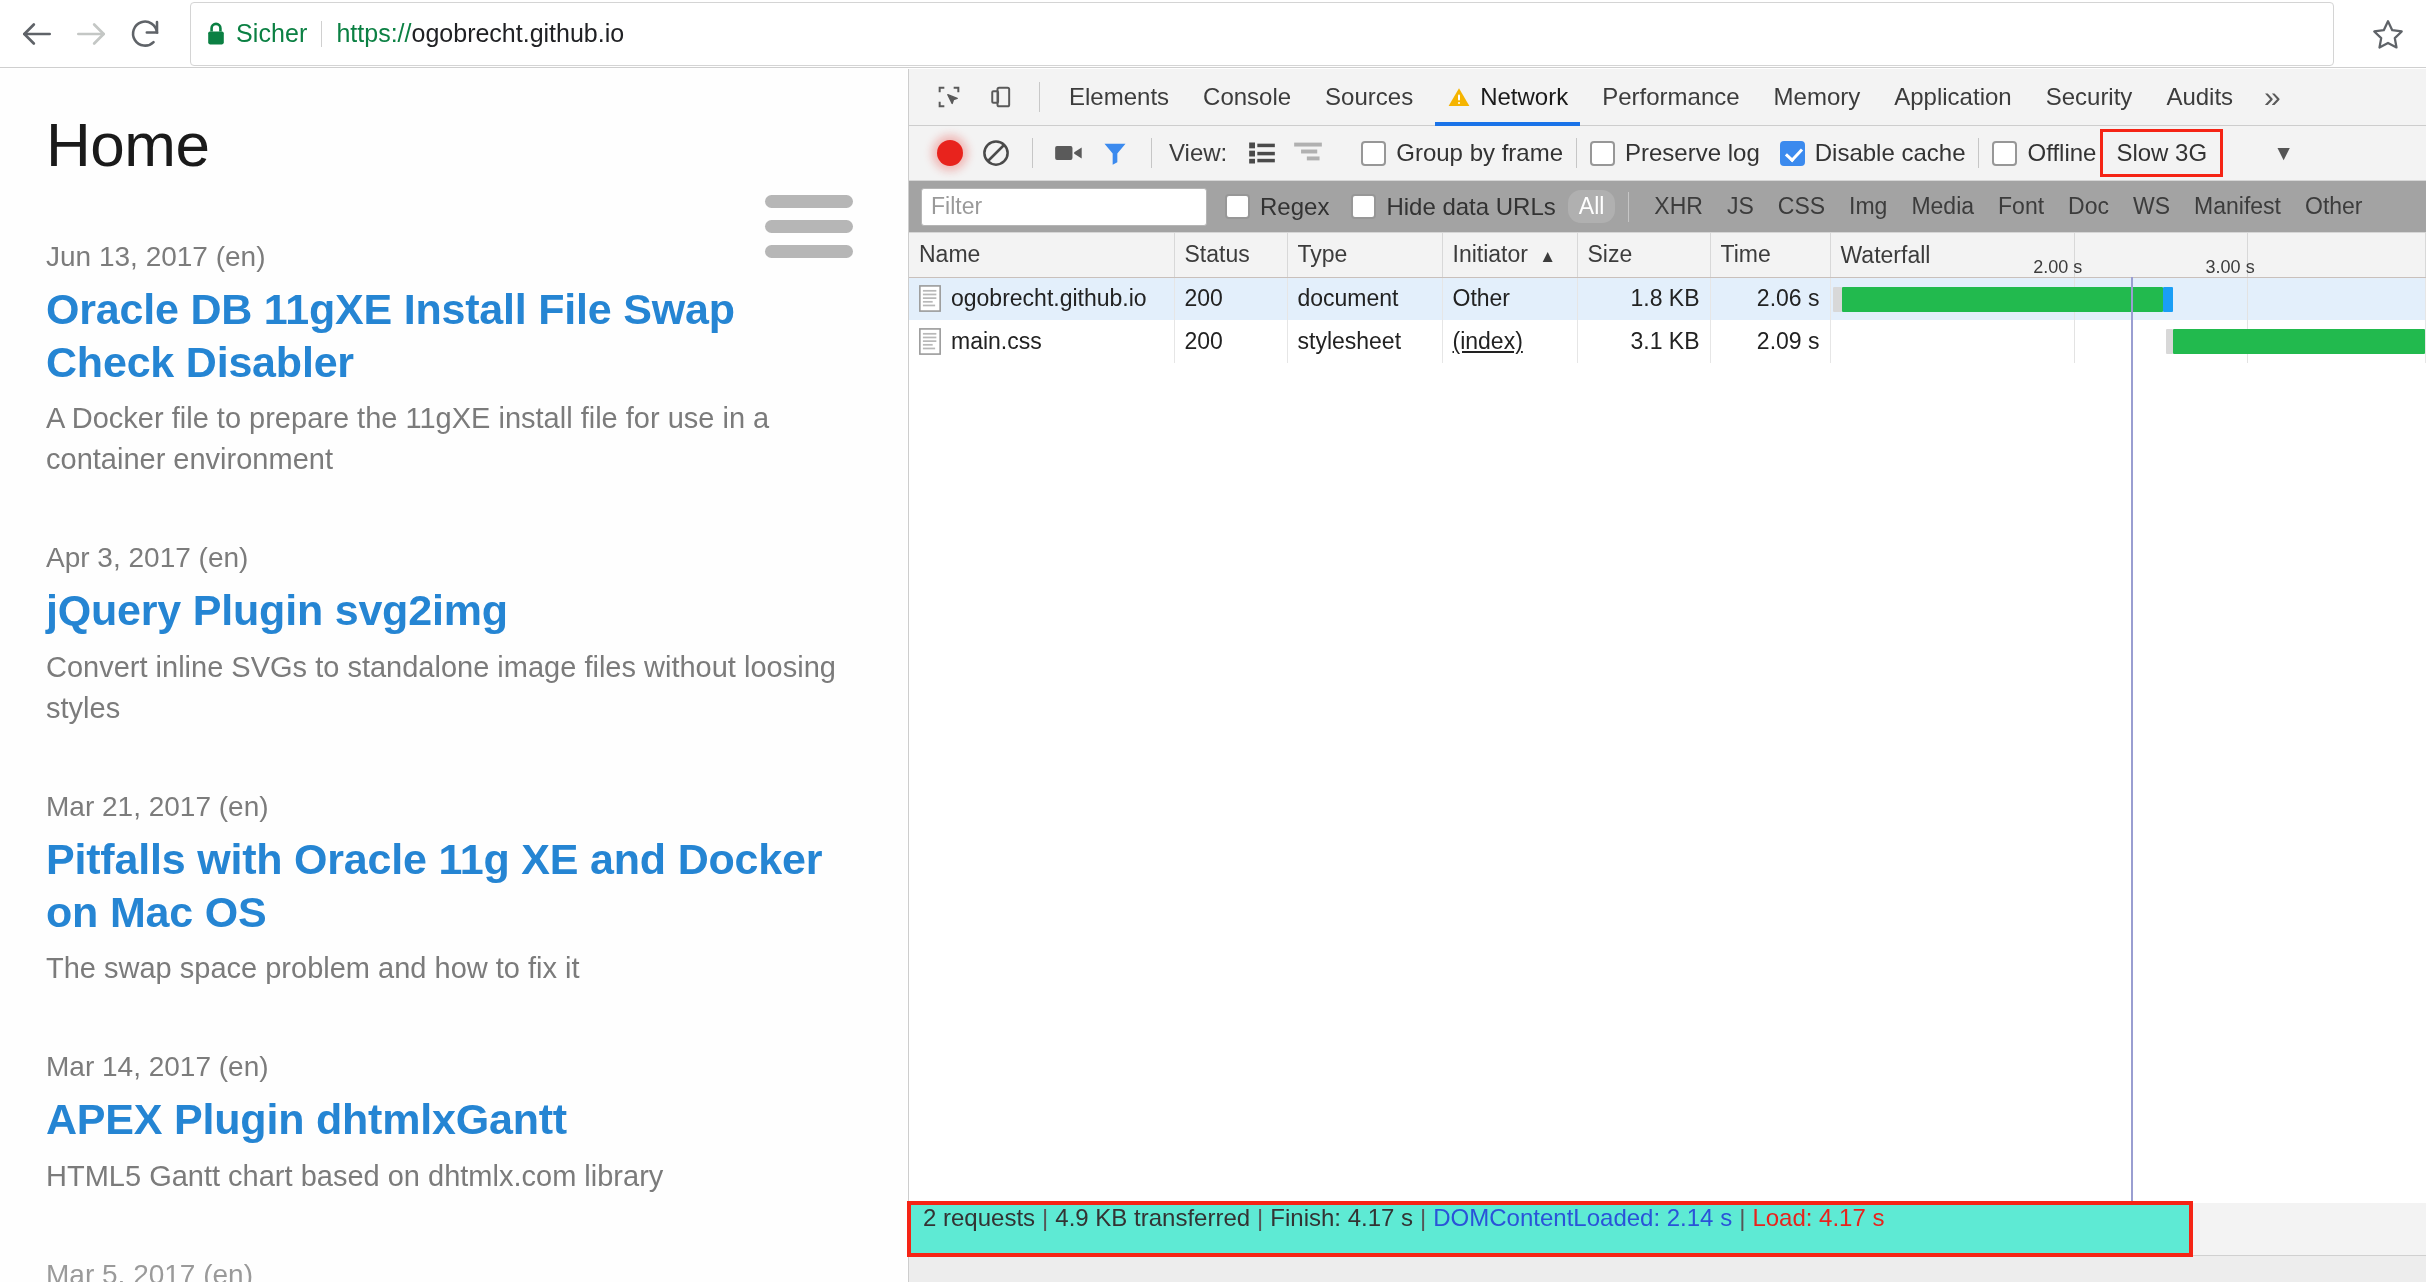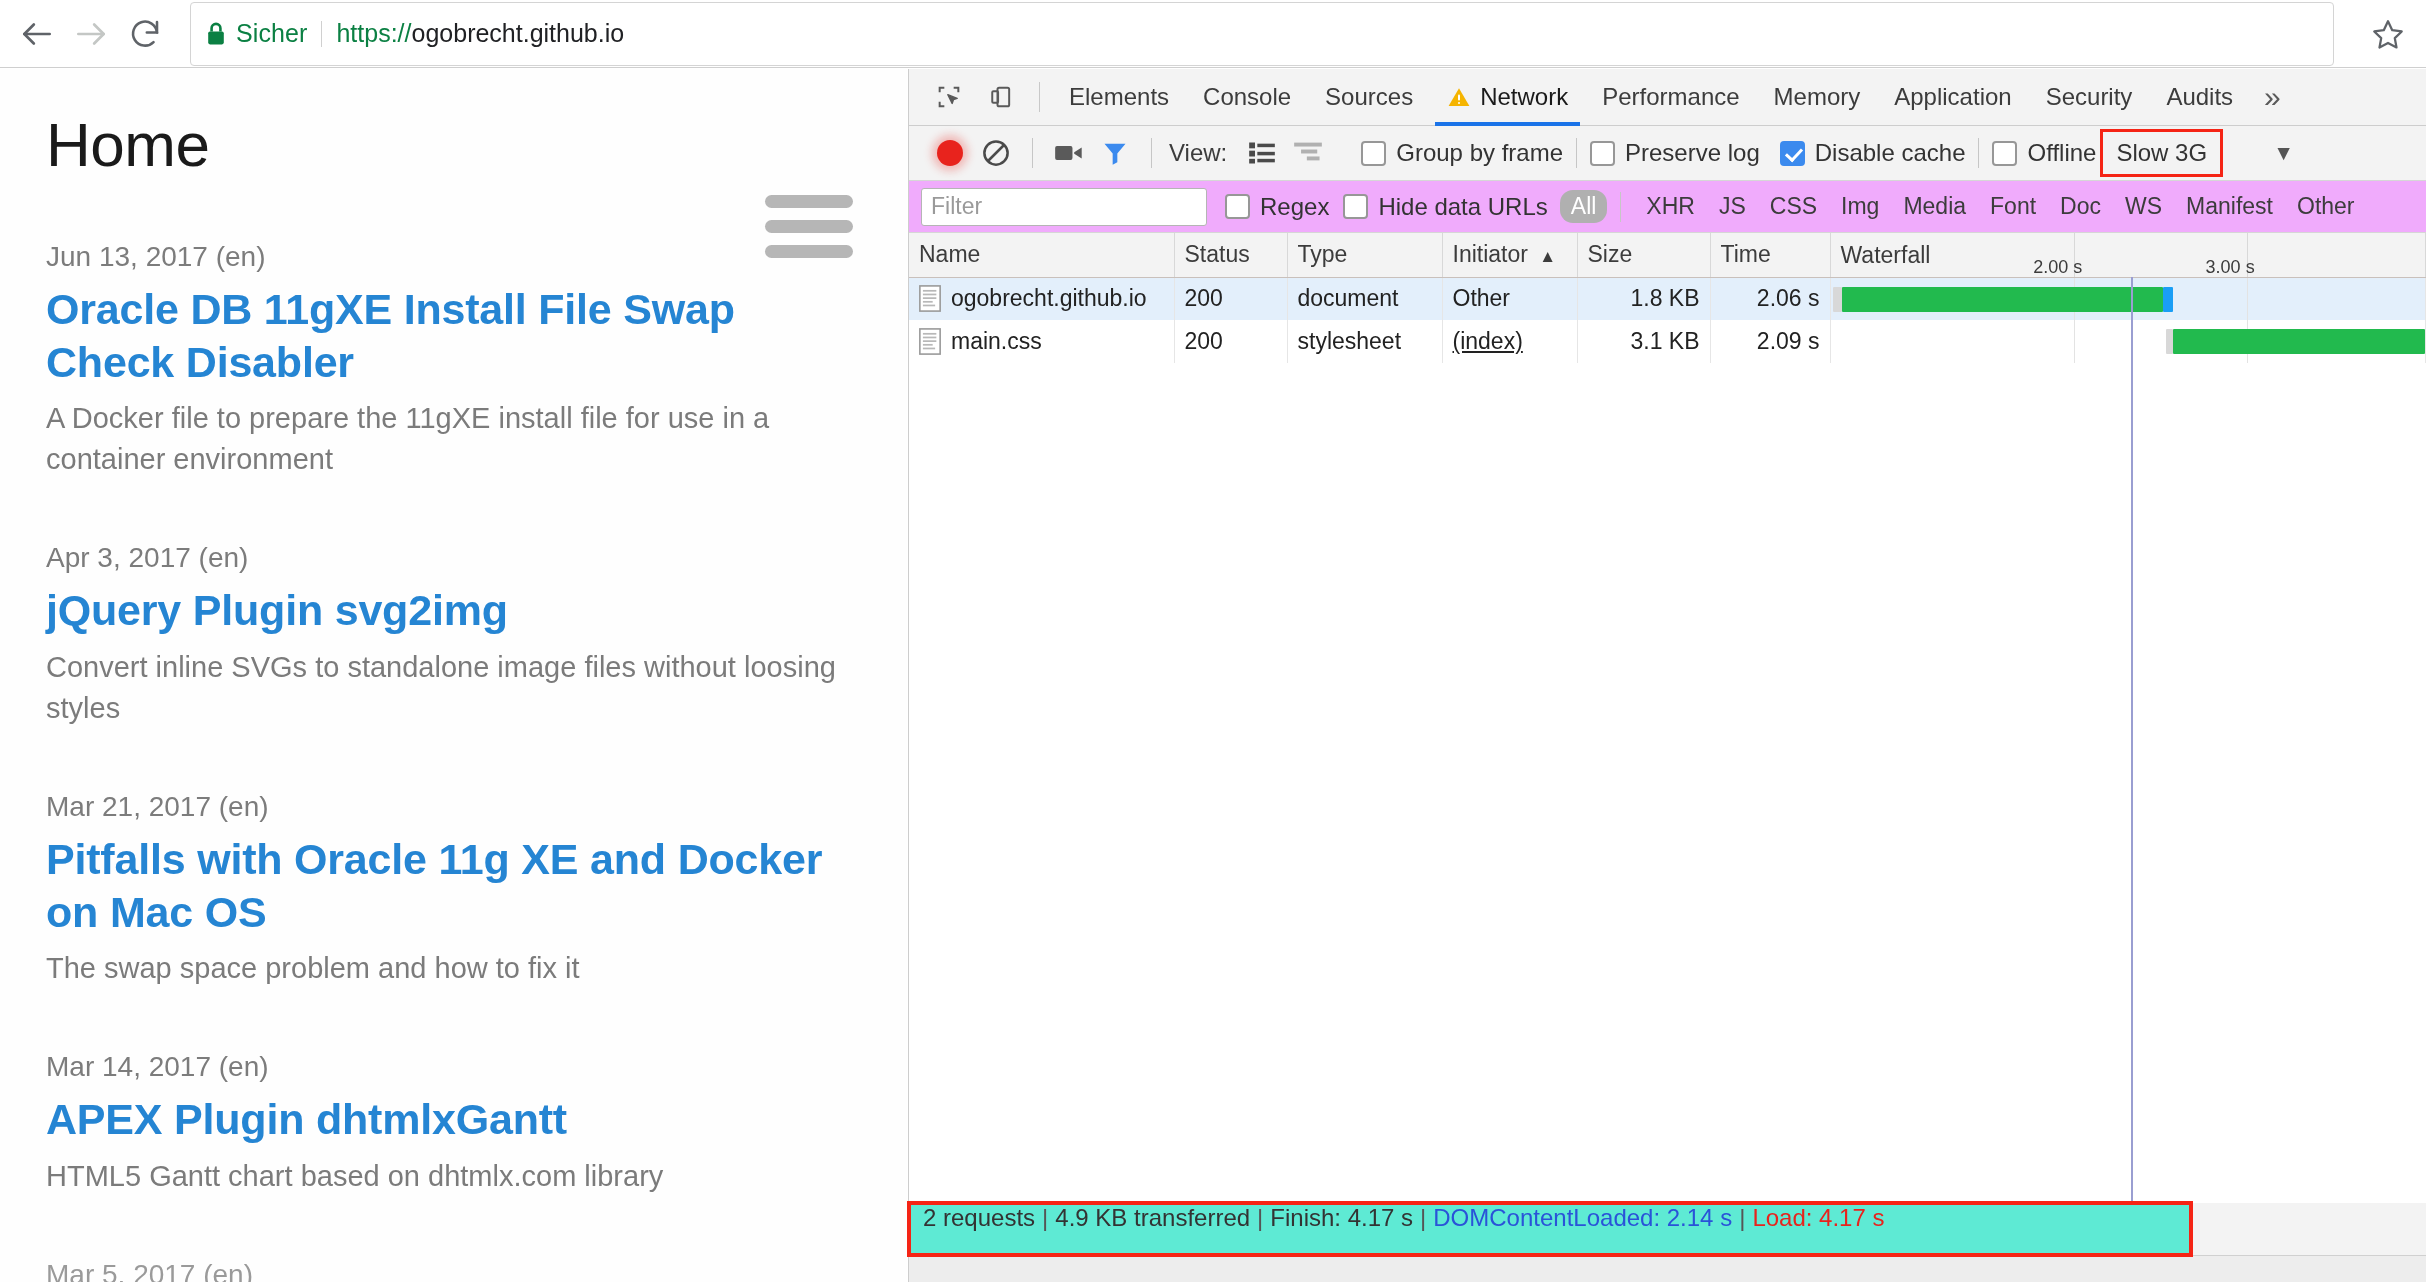--- a/index.html
+++ b/index.html
@@ -202,21 +202,21 @@
     outline: 3px solid #f52415;
     outline-offset: 3px;
     cursor: pointer;
     white-space: nowrap;
   }
   #throttle-caret { margin-left: 56px; font-size: 21px; color: #555; cursor:pointer; }
 
   
   #filter-bar {
     height: 52px;
-    background: #f0abfc;
+    background: #a3a3a3;
     border-bottom: 1px solid #d6d6d6;
     display:flex; align-items:center;
     padding-left: 12px;
     flex: 0 0 auto;
   }
   #filter-input {
     width: 286px; height: 38px;
     border: 1px solid #b5b5b5; border-radius: 3px;
     background: #fff;
     font-size: 23px; color: #333;
@@ -511,21 +511,21 @@
     <div id="throttle-caret">▼</div>
   </div>
 
   <div id="filter-bar">
     <input id="filter-input" type="text" placeholder="Filter" style="">
     <div class="fb-gap"></div>
     <div class="cb-wrap">
       <span class="cb-box"></span>
       <span class="cb-label">Regex</span>
     </div>
-    <div class="cb-wrap" style="margin-left:14px;">
+    <div class="cb-wrap" style="margin-left:22px;">
       <span class="cb-box"></span>
       <span class="cb-label">Hide data URLs</span>
     </div>
     <span id="all-pill">All</span>
     <span class="tb-vsep"></span>
     <span class="type-chip">XHR</span>
     <span class="type-chip">JS</span>
     <span class="type-chip">CSS</span>
     <span class="type-chip">Img</span>
     <span class="type-chip">Media</span>

